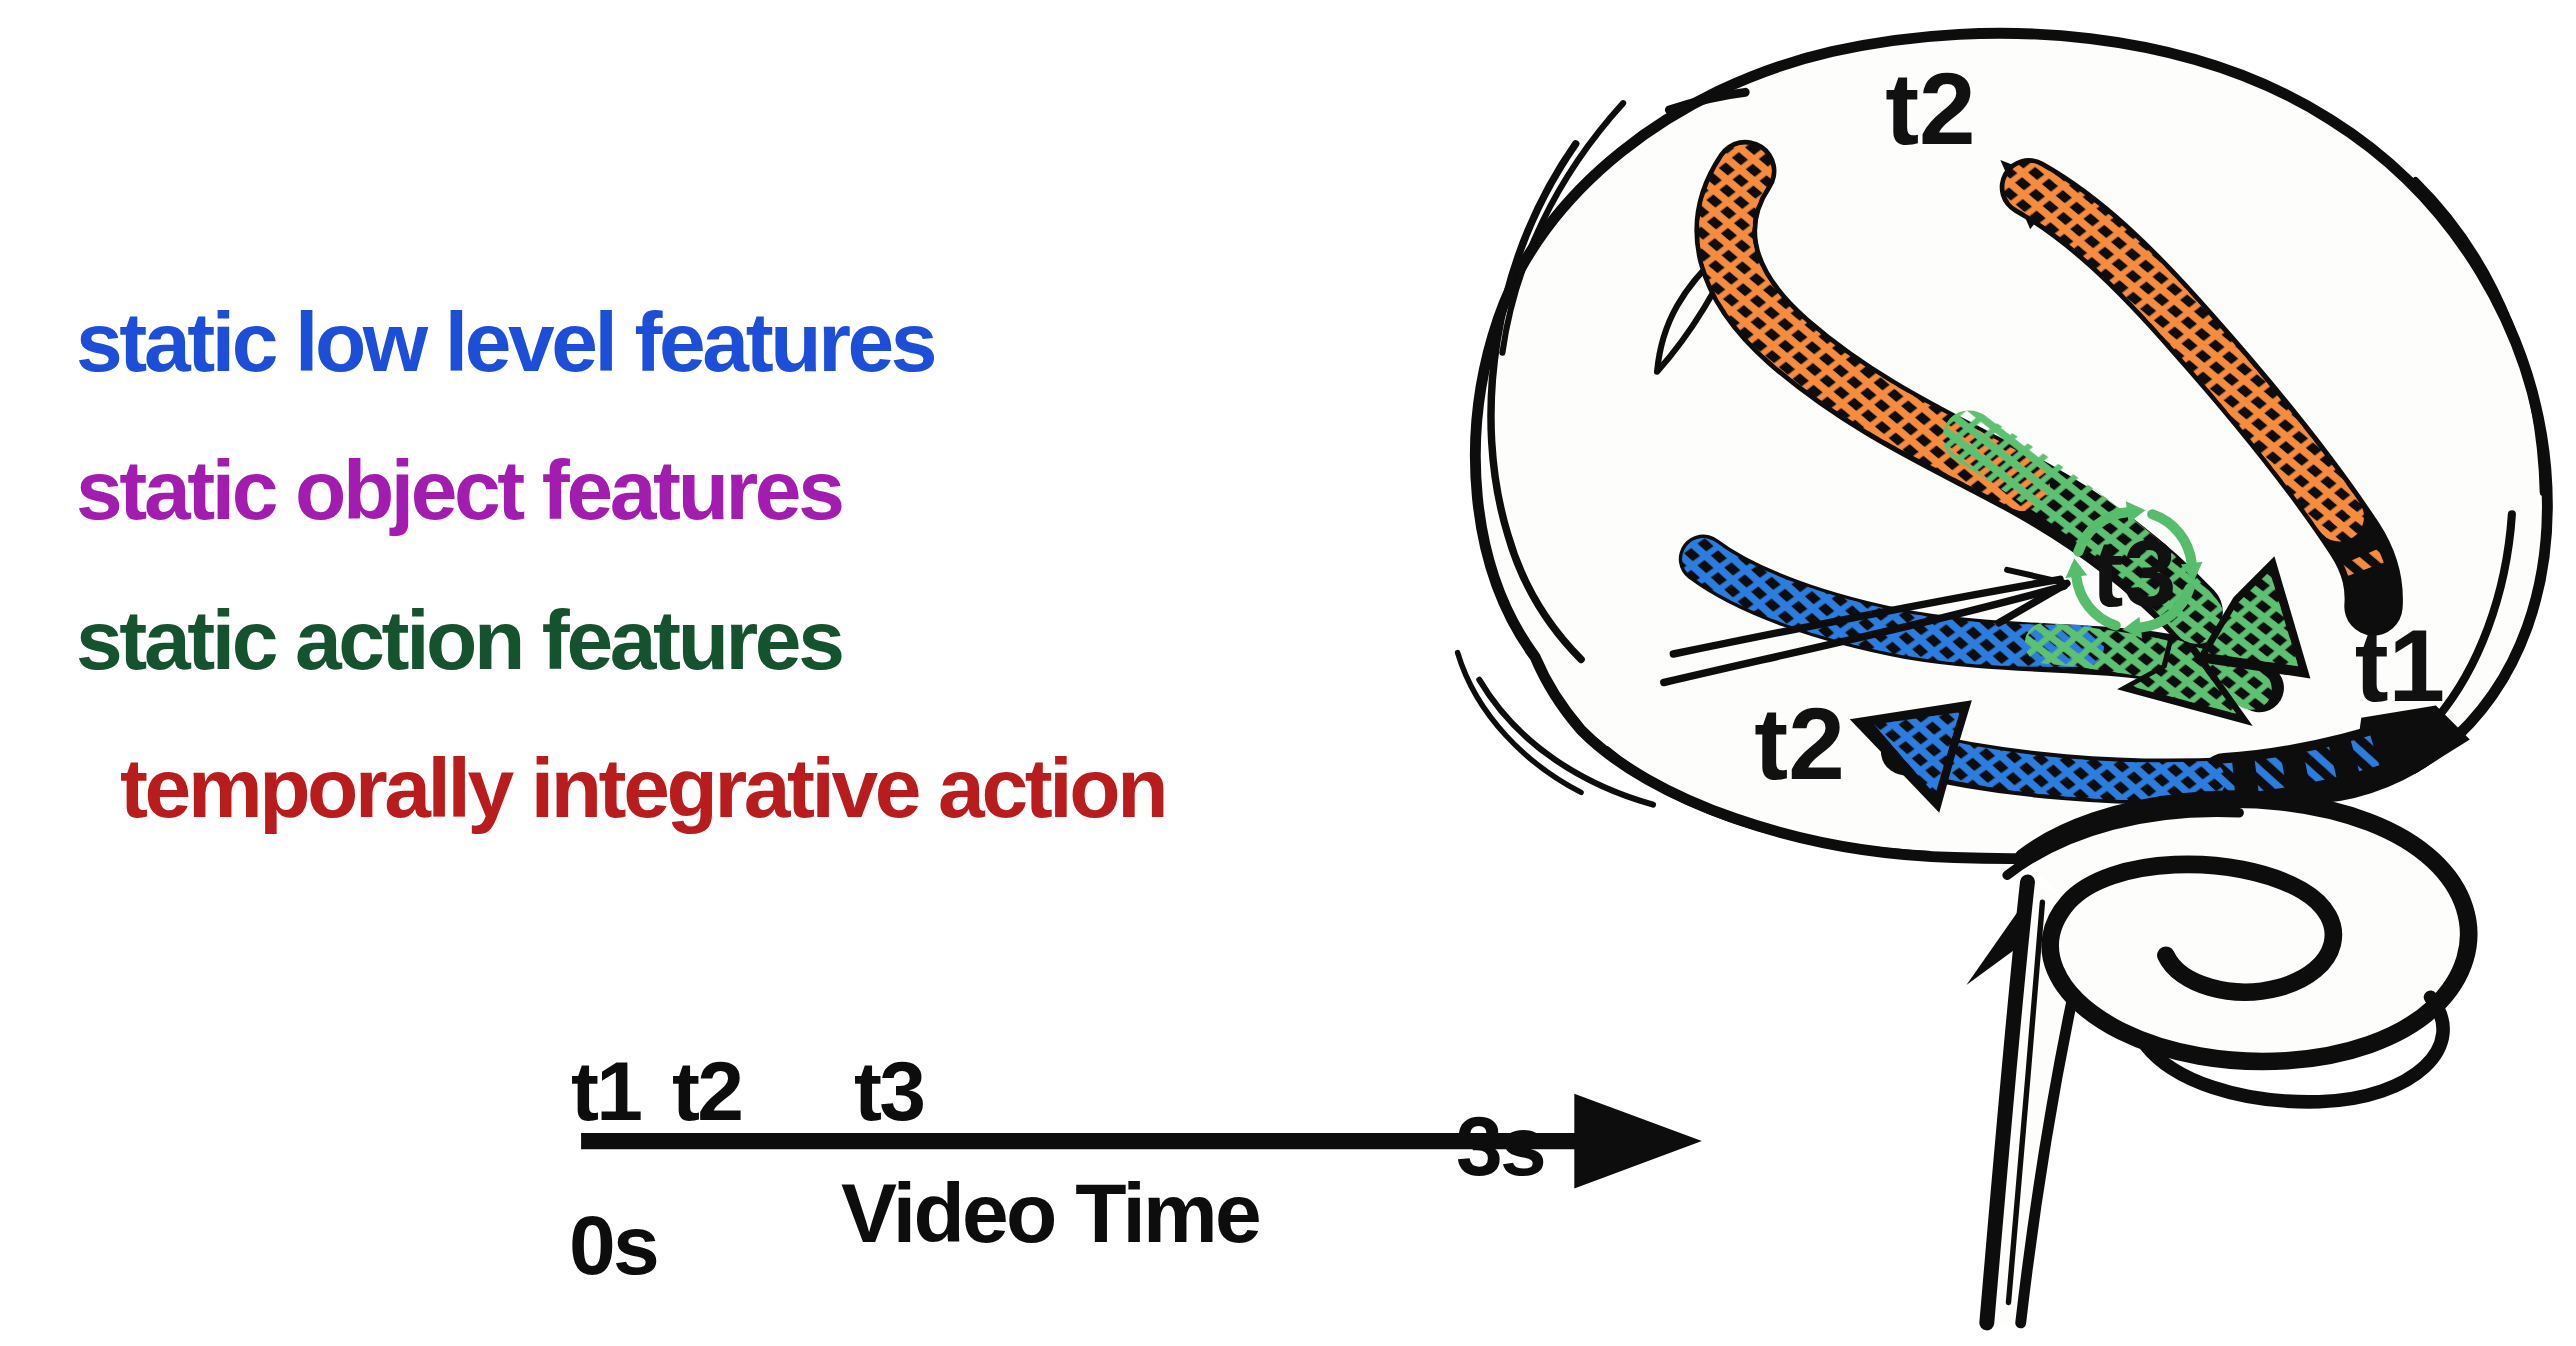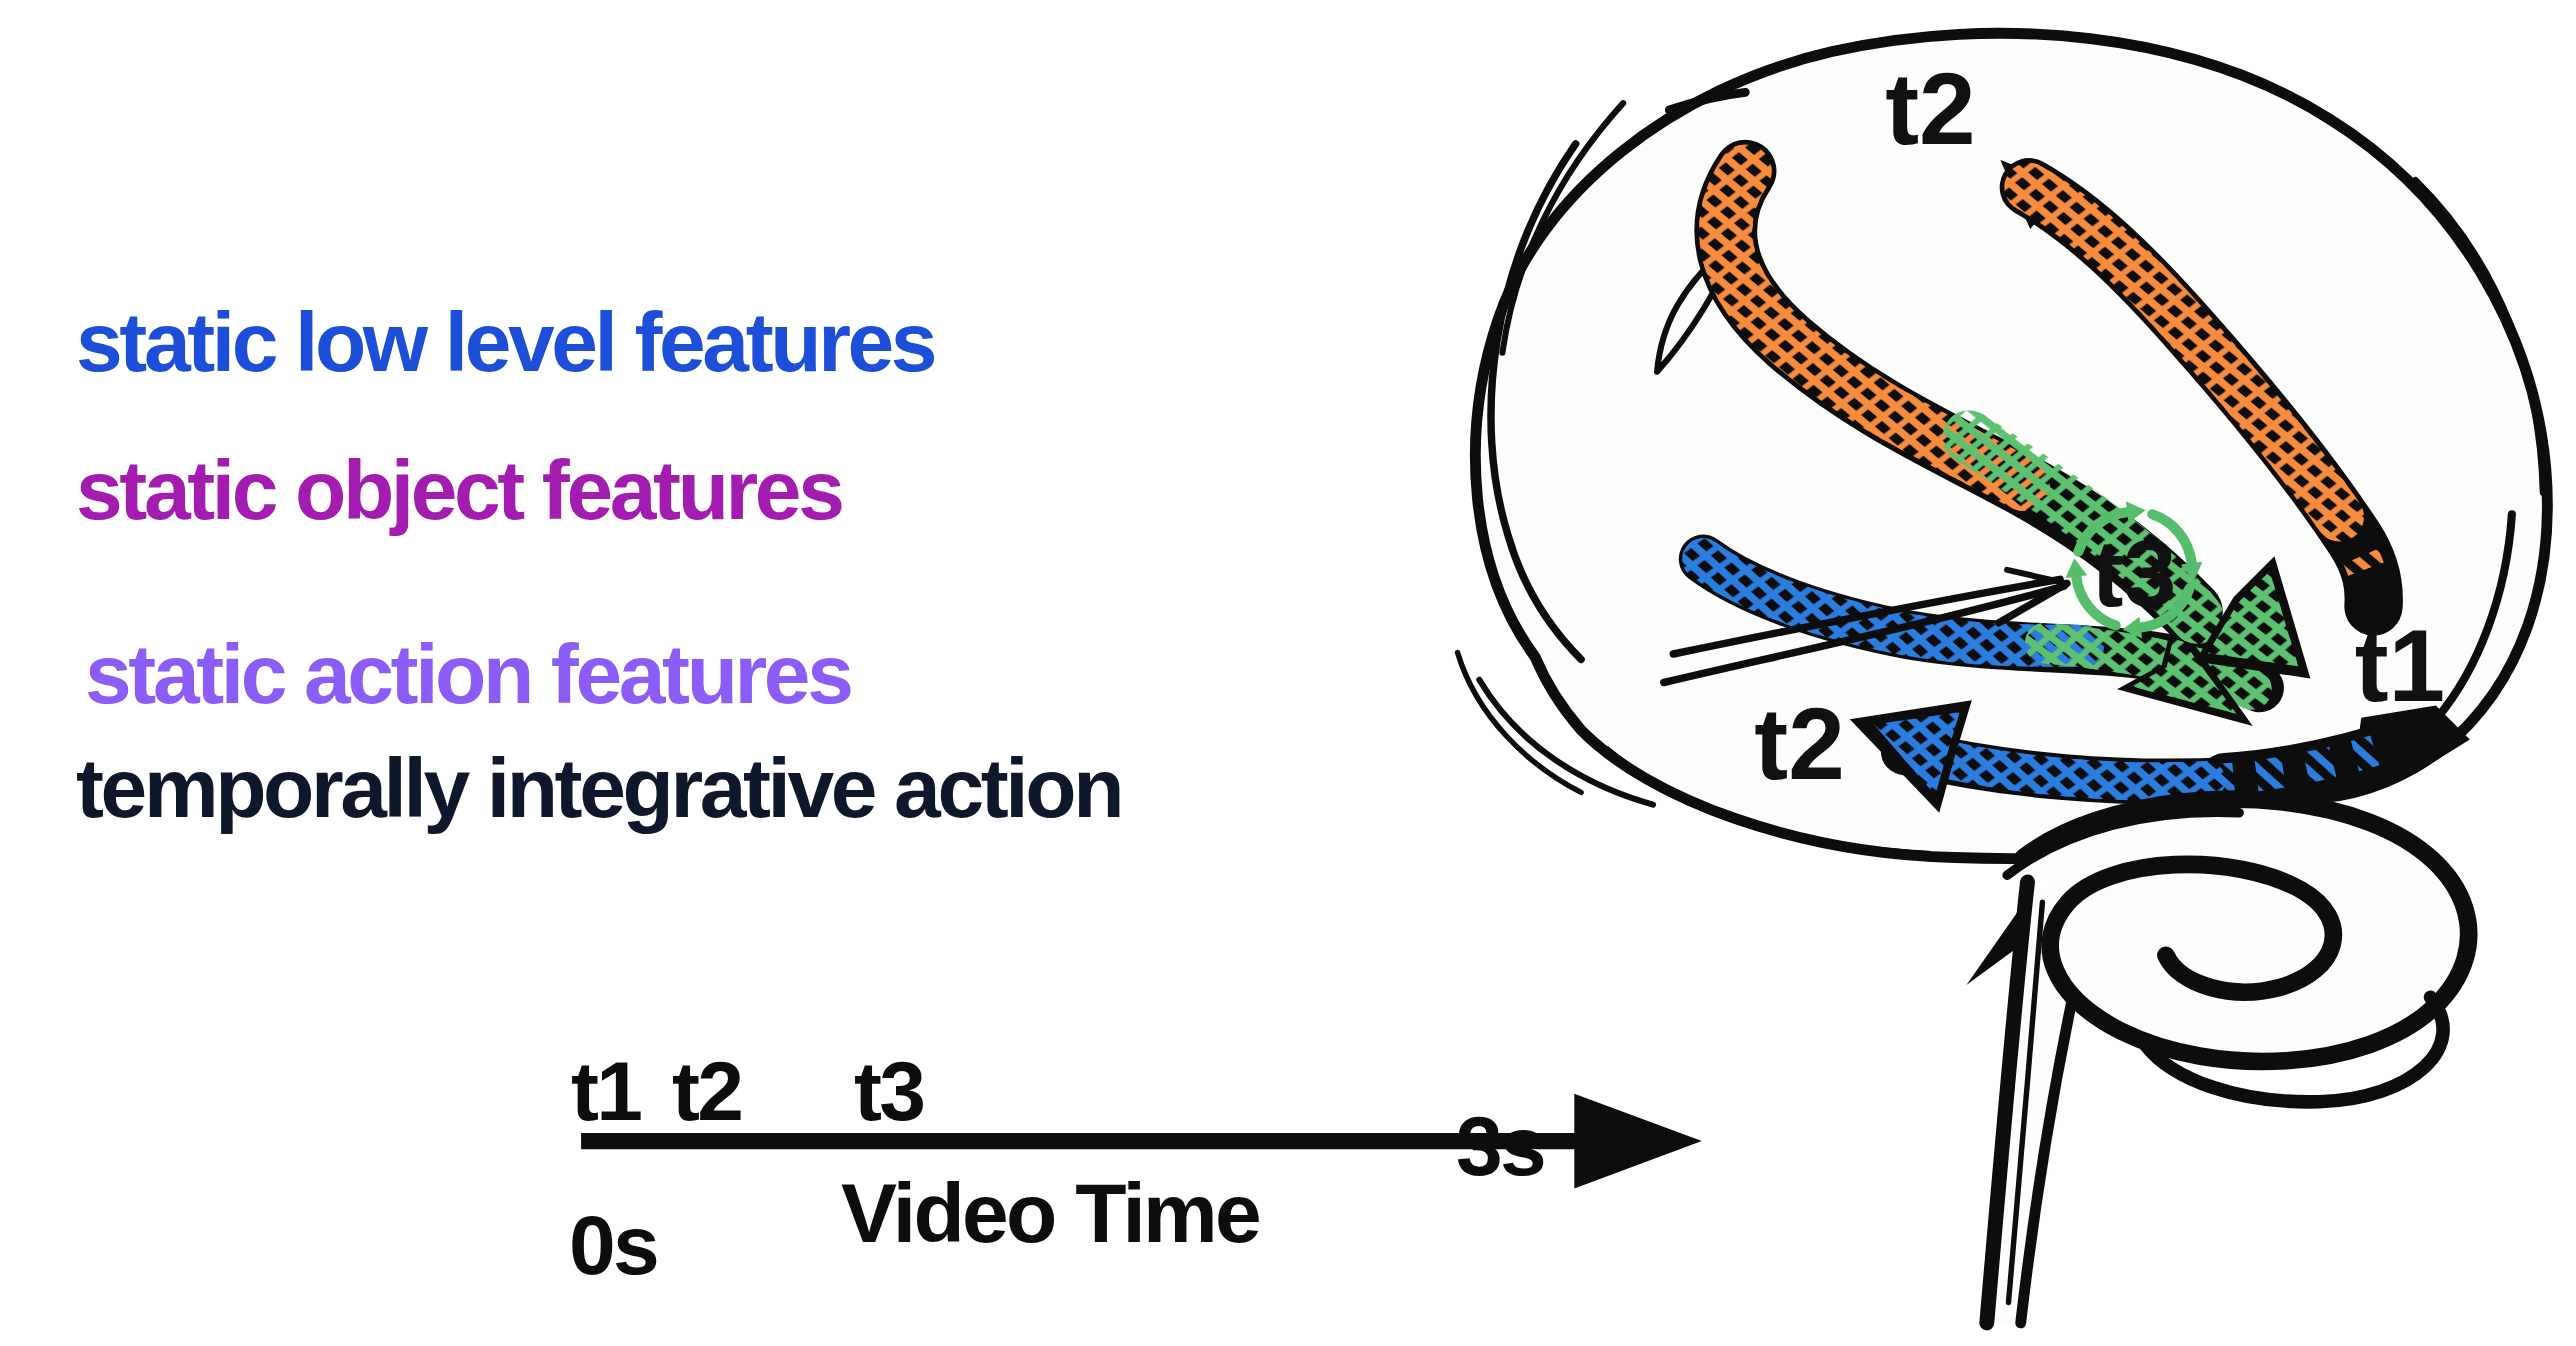--- a/index.html
+++ b/index.html
@@ -16,22 +16,22 @@
   .sk{stroke:#0d0d0d;fill:none;stroke-linecap:round;stroke-linejoin:round;}
 </style>
 </head>
 <body>
 
 <div class="canvas">
 
   <div>
     <div class="legend-item" style="top: 300px; color: #1d4ed8;">static low level features</div>
     <div class="legend-item" style="top: 448px; color: #a21caf;">static object features</div>
-    <div class="legend-item" style="top: 632px; color: #8b5cf6; margin-left: 9px;">static action features</div>
-    <div class="legend-item" style="top: 746px; color: #0f172a;">temporally integrative action</div>
+    <div class="legend-item" style="top: 598px; color: #14532d;">static action features</div>
+    <div class="legend-item" style="top: 746px; color: #b91c1c; margin-left: 44px;">temporally integrative action</div>
   </div>
 
   <div>
     <div class="tl-label" style="left:571px;top:1049px">t1</div>
     <div class="tl-label" style="left:672px;top:1049px">t2</div>
     <div class="tl-label" style="left:854px;top:1049px">t3</div>
     <div class="tl-label" style="left:569px;top:1203px">0s</div>
     <div class="tl-label" style="left:841px;top:1171px">Video Time</div>
     <div class="tl-label" style="left:1456px;top:1104px">3s</div>
   </div>

